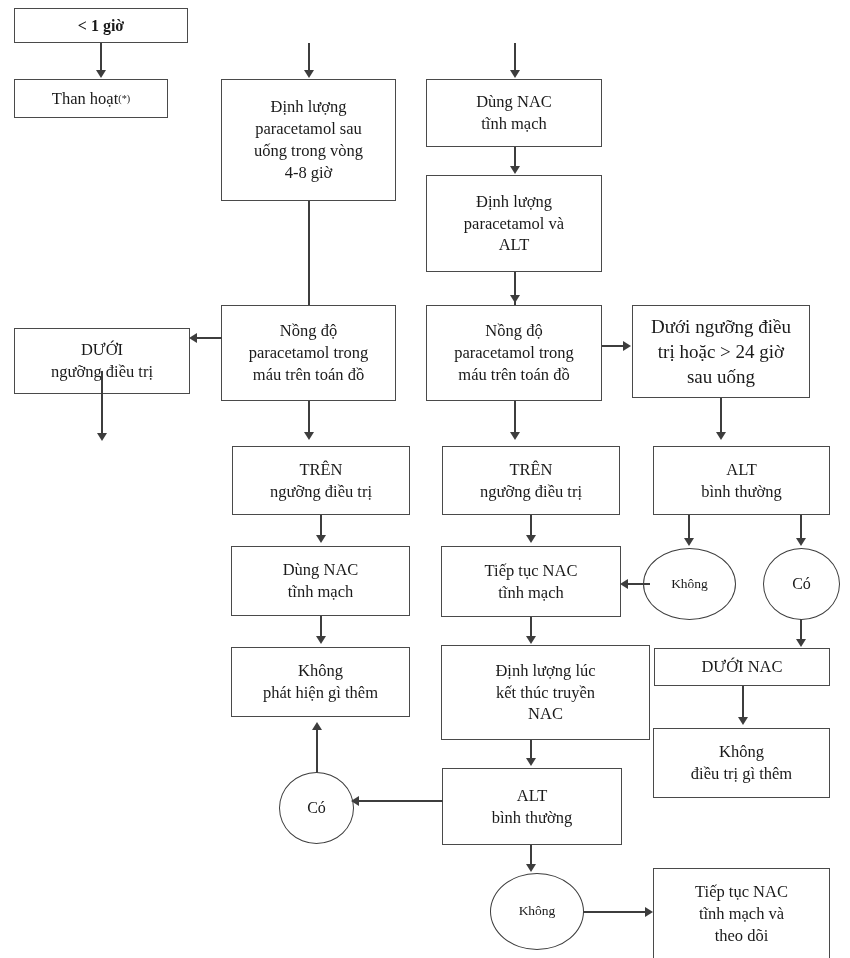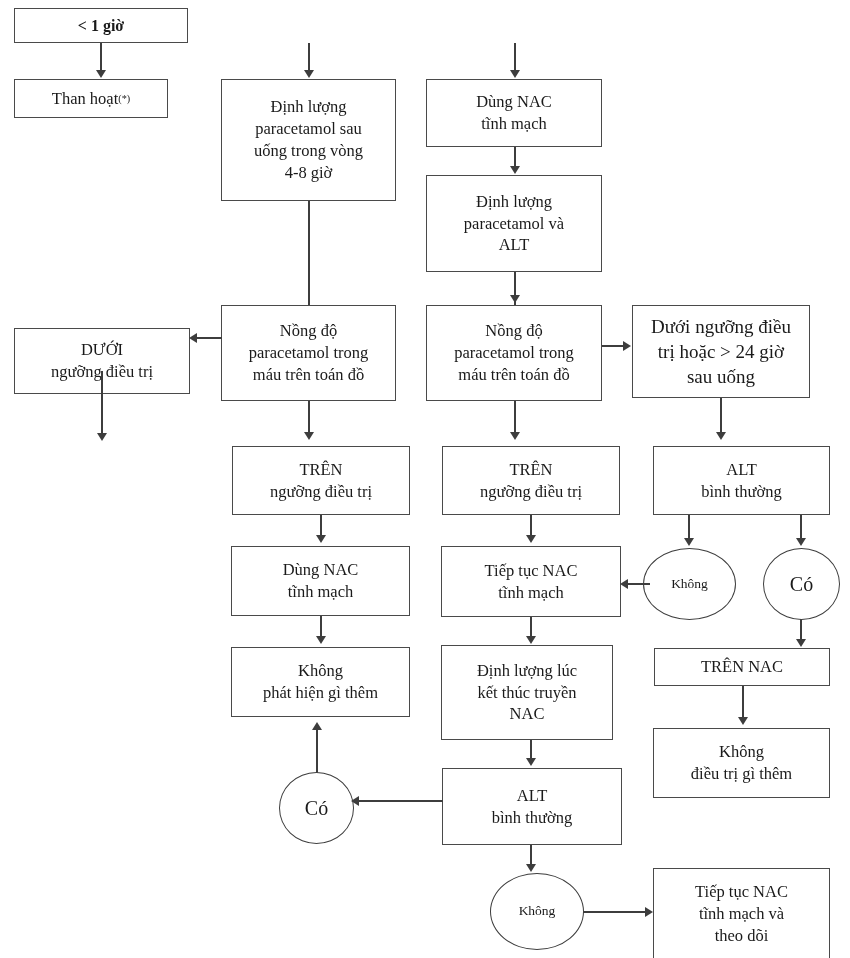--- a/index.html
+++ b/index.html
@@ -39,21 +39,21 @@
     border:1.3px solid #3d3d3d;
     border-radius:50%;
     background:#ffffff;
     display:flex;
     align-items:center;
     justify-content:center;
     text-align:center;
     font-size:13.5px;
     line-height:1.1;
   }
-  .ellipse.big{font-size:20px;}
+  .ellipse.big{font-size:16px;}
   
   .conn{position:absolute;background:#3d3d3d;}
   .v{width:1.5px;}
   .h{height:1.5px;}
   .arrow{
     position:absolute;
     width:0;height:0;
   }
   .arrow-down{
     border-left:5px solid transparent;
@@ -171,21 +171,21 @@
 
   <div class="conn v" style="left:530px;top:515px;height:22px;"></div>
   <div class="arrow arrow-down" style="left:526px;top:535px;"></div>
 
   <div class="node" style="left:441px;top:546px;width:180px;height:71px;">Tiếp tục NAC
 tĩnh mạch</div>
 
   <div class="conn v" style="left:530px;top:617px;height:21px;"></div>
   <div class="arrow arrow-down" style="left:526px;top:636px;"></div>
 
-  <div class="node" style="left:441px;top:645px;width:172px;height:95px;">Định lượng lúc
+  <div class="node" style="left:441px;top:645px;width:209px;height:95px;">Định lượng lúc
 kết thúc truyền
 NAC</div>
 
   <div class="conn v" style="left:530px;top:740px;height:21px;"></div>
   <div class="arrow arrow-down" style="left:526px;top:758px;"></div>
 
   <div class="node" style="left:442px;top:768px;width:180px;height:77px;">ALT
 bình thường</div>
 
   <div class="conn h" style="left:358px;top:800px;width:85px;"></div>
@@ -218,21 +218,21 @@
   <div class="ellipse" style="left:643px;top:548px;width:93px;height:72px;">Không</div>
 
   <div class="ellipse big" style="left:763px;top:548px;width:77px;height:72px;">Có</div>
 
   <div class="conn h" style="left:628px;top:583px;width:22px;"></div>
   <div class="arrow arrow-left" style="left:620px;top:579px;"></div>
 
   <div class="conn v" style="left:800px;top:619px;height:22px;"></div>
   <div class="arrow arrow-down" style="left:796px;top:639px;"></div>
 
-  <div class="node" style="left:654px;top:648px;width:176px;height:38px;">TRÊN NAC</div>
+  <div class="node" style="left:654px;top:648px;width:176px;height:38px;">DƯỚI NAC</div>
 
   <div class="conn v" style="left:742px;top:686px;height:33px;"></div>
   <div class="arrow arrow-down" style="left:738px;top:717px;"></div>
 
   <div class="node" style="left:653px;top:728px;width:177px;height:70px;">Không
 điều trị gì thêm</div>
 
   <div class="node" style="left:653px;top:868px;width:177px;height:92px;">Tiếp tục NAC
 tĩnh mạch và
 theo dõi</div>

